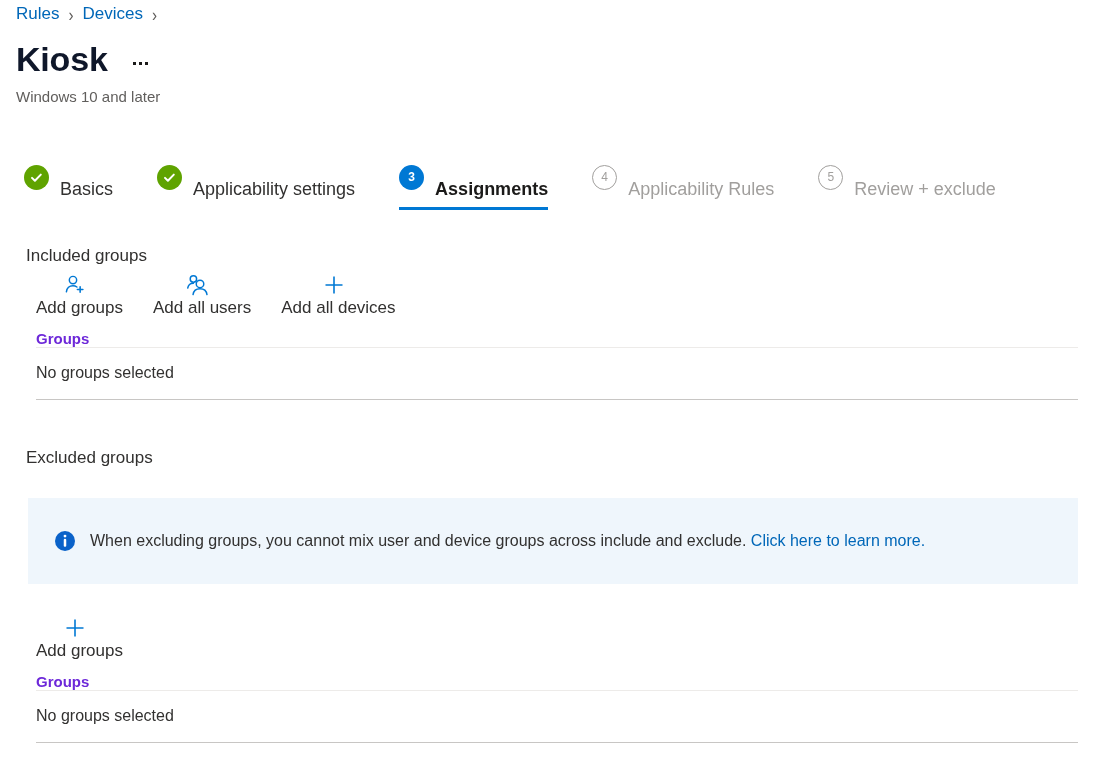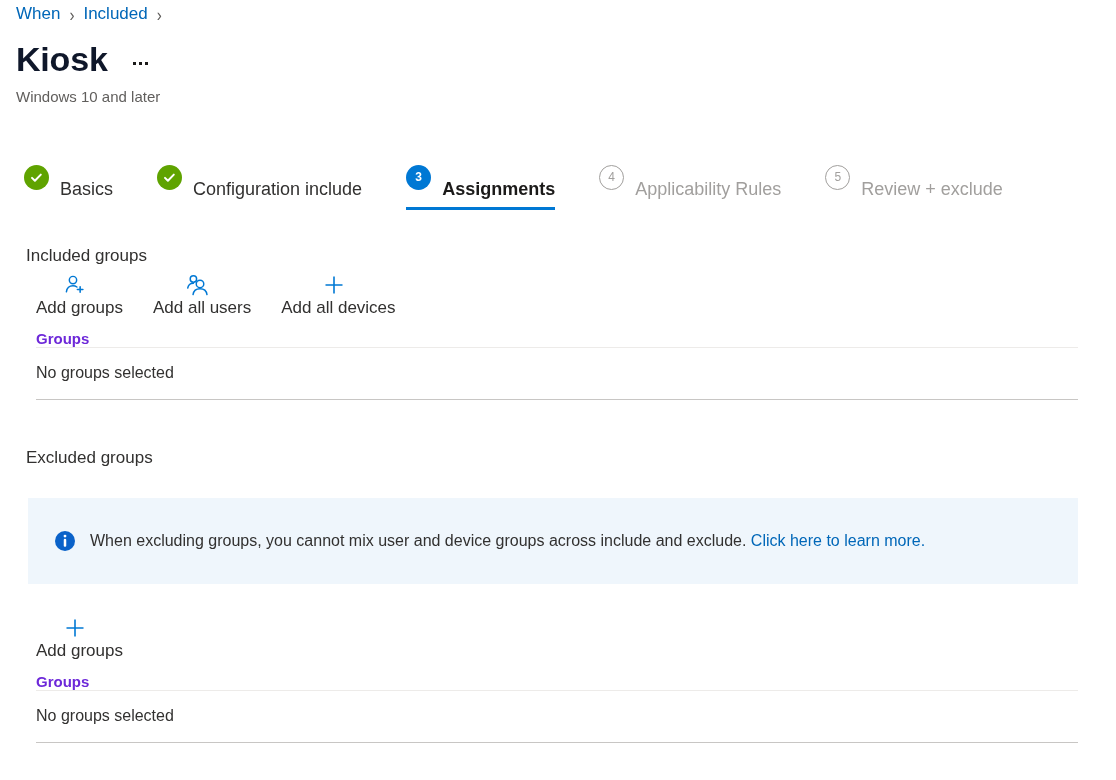--- a/index.html
+++ b/index.html
@@ -213,23 +213,23 @@
   }
   .banner-link {
     color: #0067b8;
     cursor: pointer;
   }
 </style>
 </head>
 <body>
 
 <div class="breadcrumb">
-  <span class="crumb-link">When</span>
+  <span class="crumb-link">Rules</span>
   <span class="crumb-sep">›</span>
-  <span class="crumb-link">Included</span>
+  <span class="crumb-link">Devices</span>
   <span class="crumb-sep">›</span>
 </div>
 
 <div class="title-row">
   <span class="page-title">Kiosk</span>
   <span class="ellipsis-btn">
     <i></i>
     <i></i>
     <i></i>
   </span>
@@ -246,21 +246,21 @@
     </span>
     <span class="step-label">Basics</span>
   </div>
 
   <div class="step is-done">
     <span class="step-badge done">
       <svg width="15" height="15" viewBox="0 0 16 16" aria-hidden="true">
         <path d="M3.2 8.4 L6.3 11.5 L12.6 4.9" fill="none" stroke="#ffffff" stroke-width="2.1" stroke-linecap="round" stroke-linejoin="round"></path>
       </svg>
     </span>
-    <span class="step-label">Configuration include</span>
+    <span class="step-label">Applicability settings</span>
   </div>
 
   <div class="step is-current">
     <span class="step-badge current">3</span>
     <span class="step-label">Assignments</span>
     <span class="step-underline"></span>
   </div>
 
   <div class="step is-pending">
     <span class="step-badge pending">4</span>

